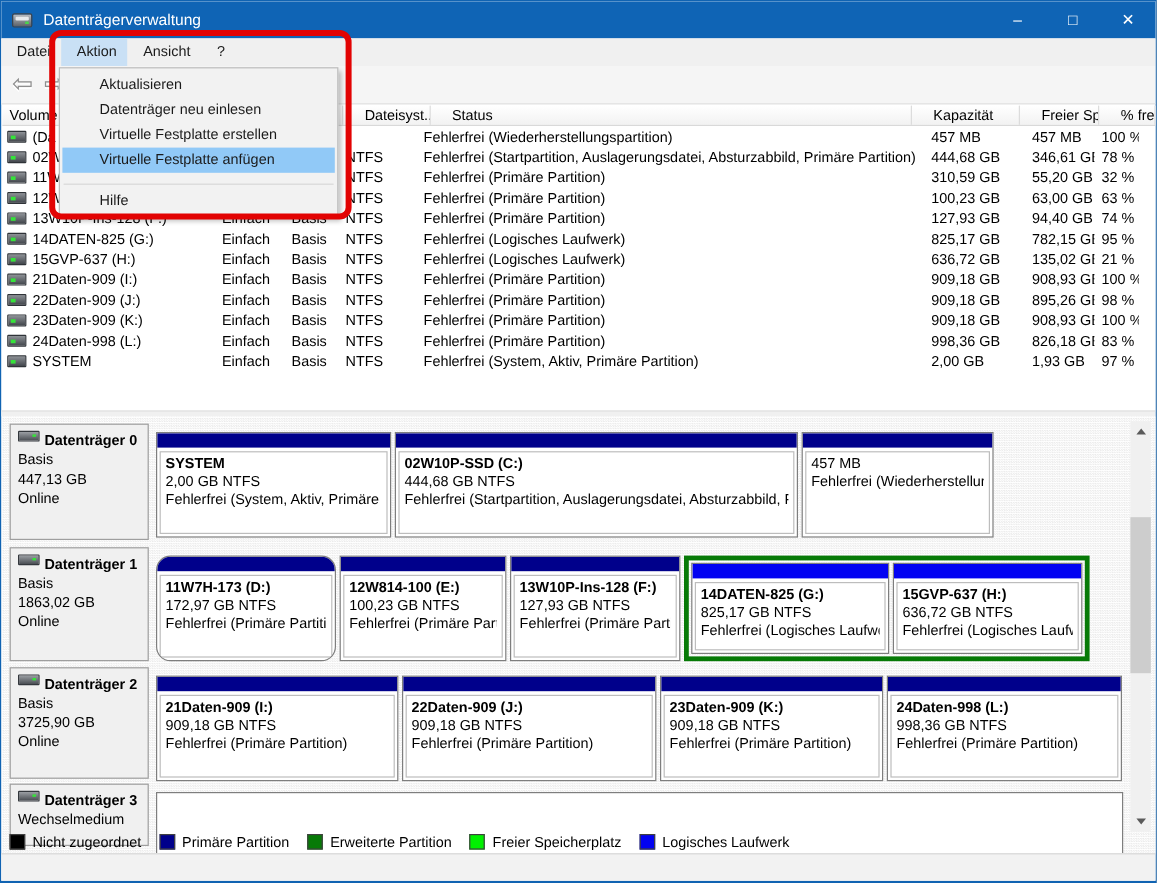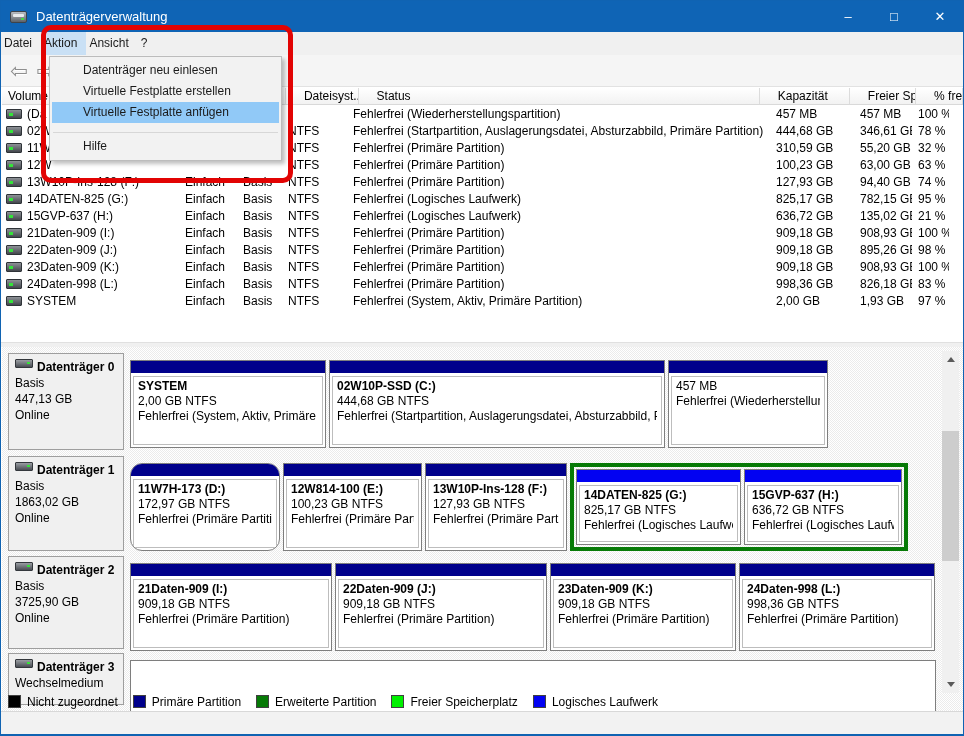--- a/index.html
+++ b/index.html
@@ -13,21 +13,21 @@
   .titlebar { position:absolute; left:0; top:0; width:100%; height:31px; background:#0f64b5; display:flex; align-items:center; }
   .app-icon { width:17px; height:12px; margin:0 9px 0 9px; position:relative;
     background:linear-gradient(#b9bdc2,#5c6168); border-radius:2px; border:1px solid #3e434a; }
   .app-icon:before { content:""; position:absolute; left:2px; top:2px; width:11px; height:3px; background:#e8eaec; border-radius:1px;}
   .app-icon:after { content:""; position:absolute; right:2px; bottom:2px; width:3px; height:2px; background:#46d64a;}
   .title-text { color:#fff; font-size:13px; }
   .win-controls { position:absolute; right:0; top:0; height:31px; display:flex; }
   .win-btn { width:46px; height:31px; color:#fff; font-size:13px; display:flex; align-items:center; justify-content:center; cursor:default; }
   
   .menubar { position:absolute; left:0; top:31px; width:100%; height:23px; background:#f0f0f0; display:flex; align-items:stretch; font-size:12px; }
-  .menubar .menu-item { padding:4px 9px 0 3px; color:#1a1a1a; }
+  .menubar .menu-item { padding:4px 9px 0 13px; color:#1a1a1a; }
   .menubar .menu-item.open { background:#c9e0f5; }
   
   .toolbar { position:absolute; left:0; top:54px; width:100%; height:32px; background:#f5f5f5; border-bottom:1px solid #e2e2e2; display:flex; align-items:center; }
   .nav-arrow { font-size:21px; color:#8f8f8f; line-height:1; margin-left:9px; text-shadow:0 1px 0 #fff; }
   
   .listview { position:absolute; left:1px; top:87px; width:961px; height:254px; background:#fff; font-size:12px; }
   .lv-header { display:flex; height:17px; background:linear-gradient(#ffffff,#f2f2f2); border-bottom:1px solid #d9d9d9;gap:12px; }
   .lv-hcell { border-right:1px solid #dcdcdc; padding:1px 5px 0 6px; white-space:nowrap; overflow:hidden; color:#000; }
   .lv-row { display:flex; height:17px; align-items:center; }
   .lv-cell { padding:0 5px 0 6px; white-space:nowrap; overflow:hidden; }
@@ -457,20 +457,21 @@
       <div class="vs-thumb"></div>
       <div class="vs-btn" style="bottom:0">
           <div class="vs-arrow-down"></div>
         </div>
     </div>
   </div>
 
   <div class="statusbar"></div>
 
   <div class="dropdown" id="action-dropdown">
+      <div class="dd-item">Aktualisieren</div>
       <div class="dd-item">Datenträger neu einlesen</div>
       <div class="dd-item">Virtuelle Festplatte erstellen</div>
       <div class="dd-item highlighted">Virtuelle Festplatte anfügen</div>
       <div class="dd-gap"></div>
       <div class="dd-sep"></div>
       <div class="dd-item">Hilfe</div>
     </div>
 
   <div class="annotation"></div>
 

